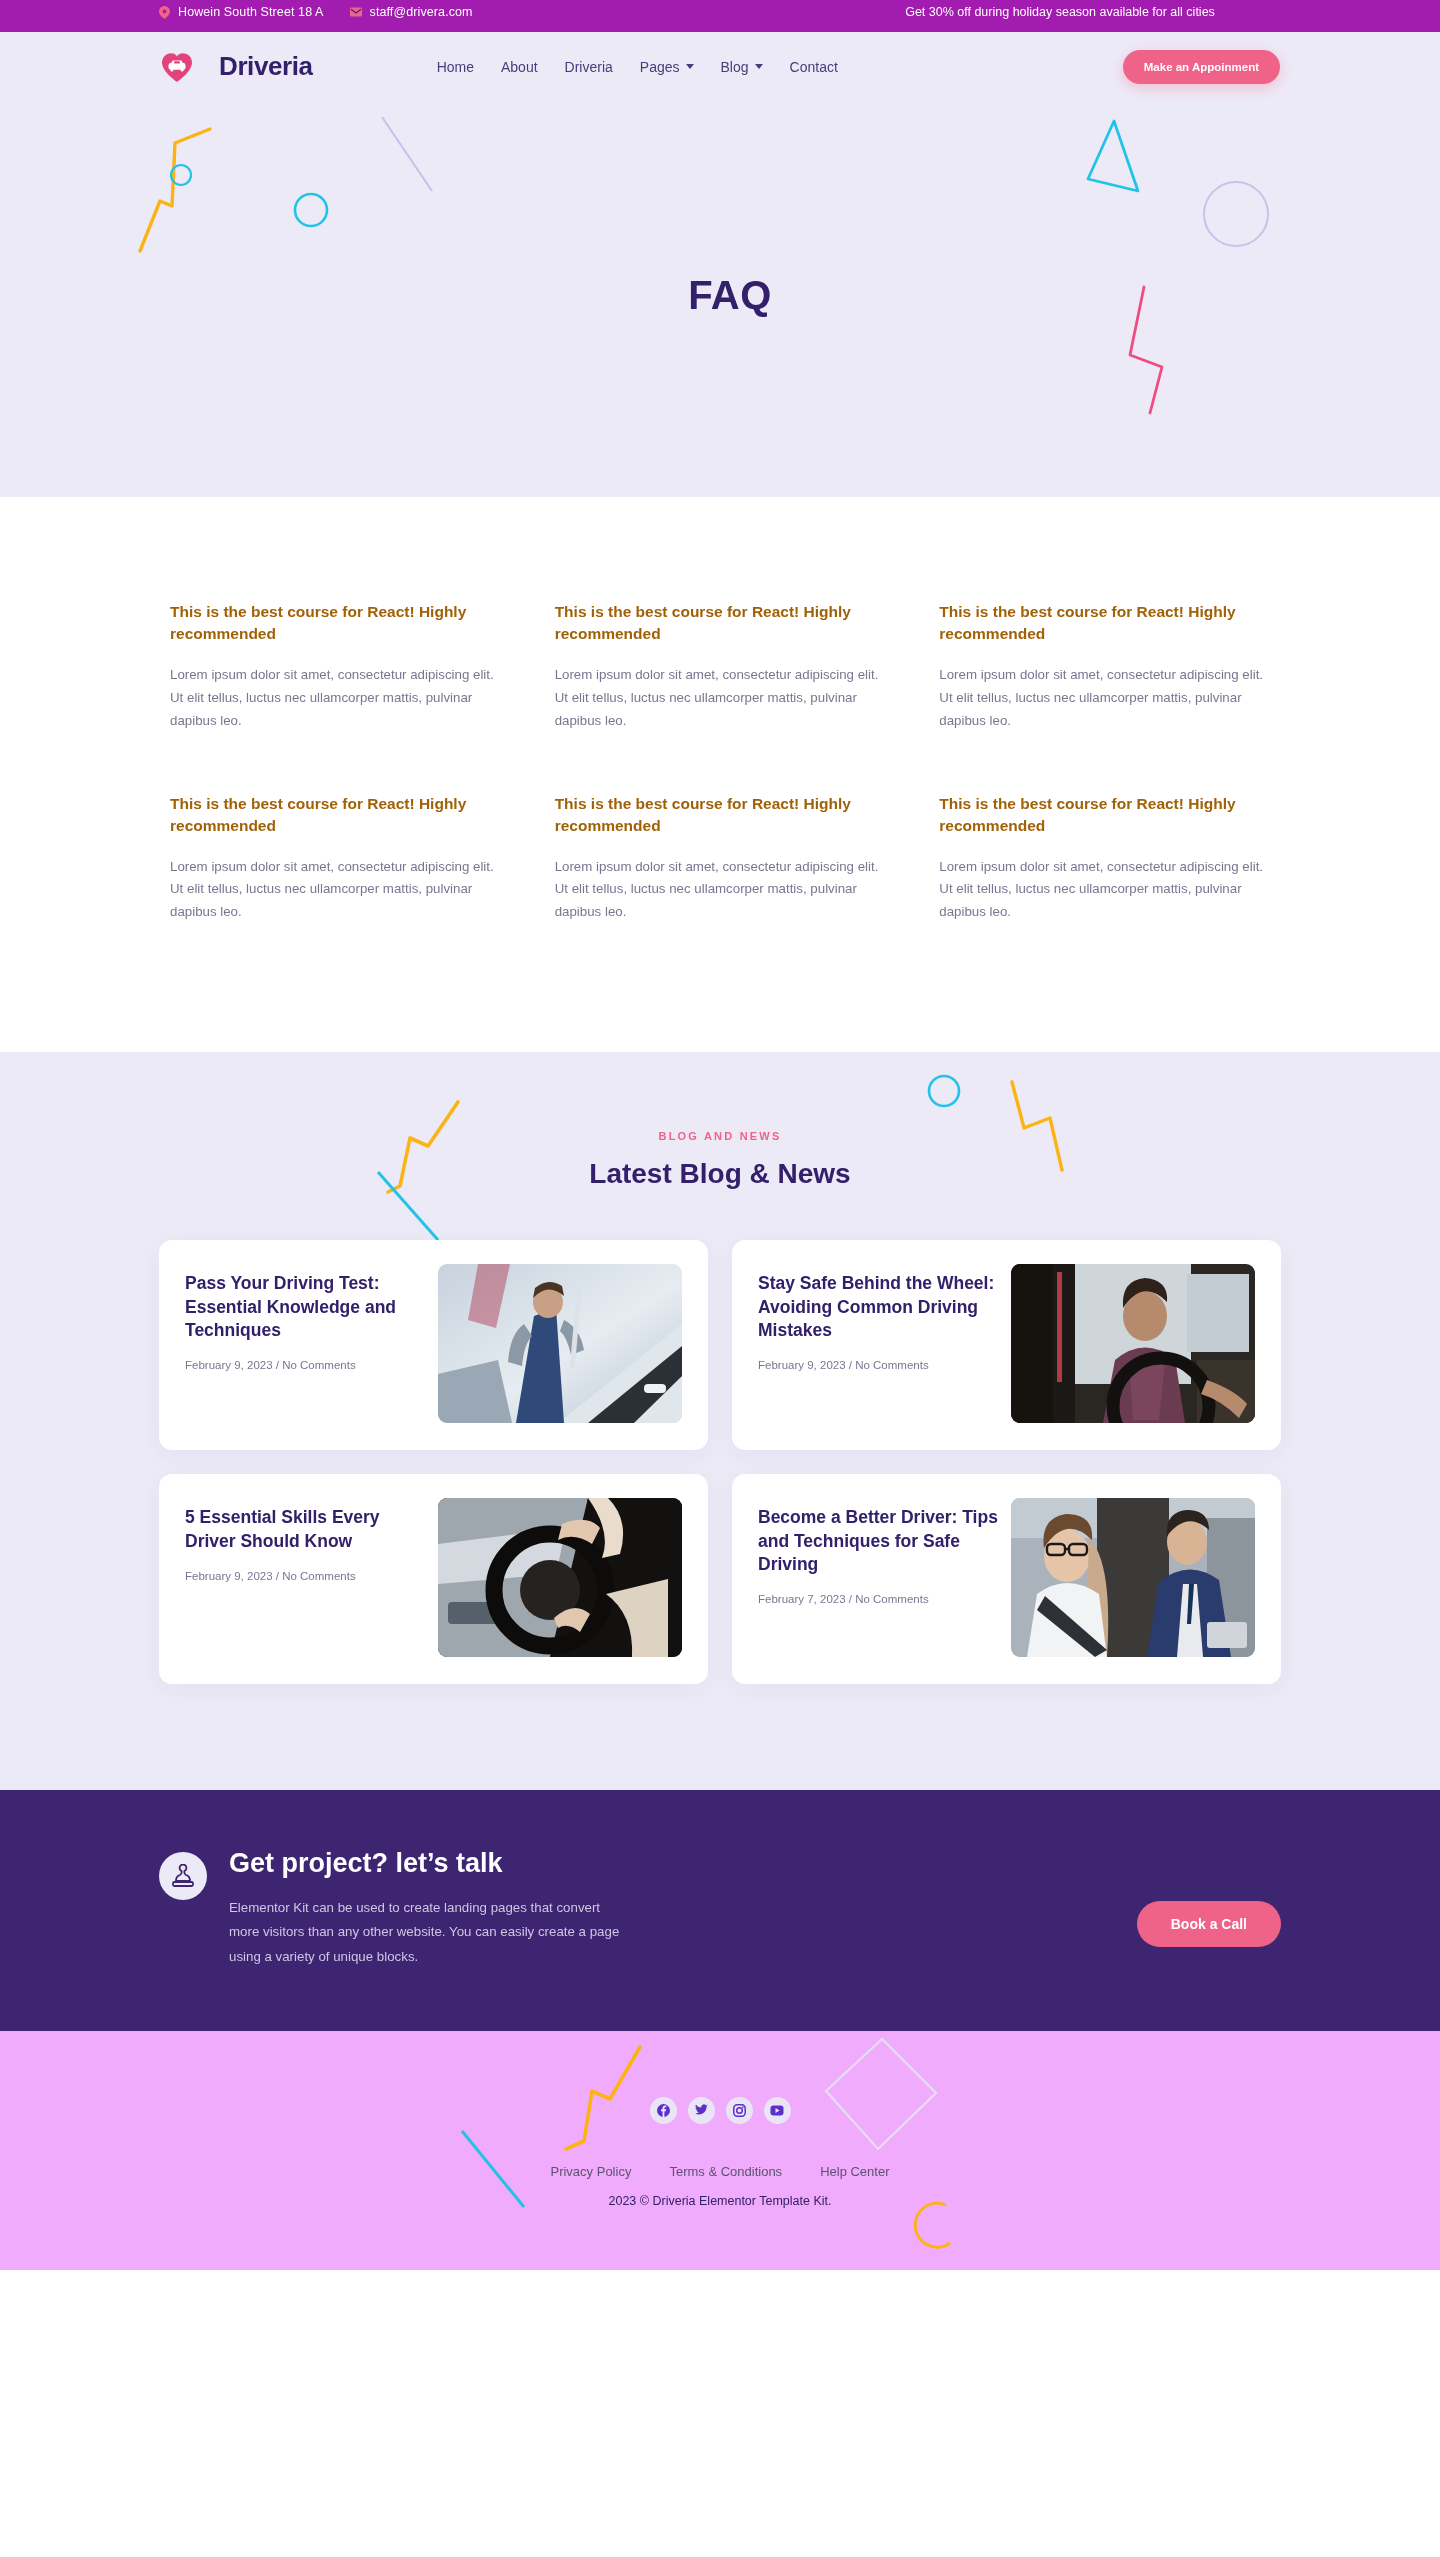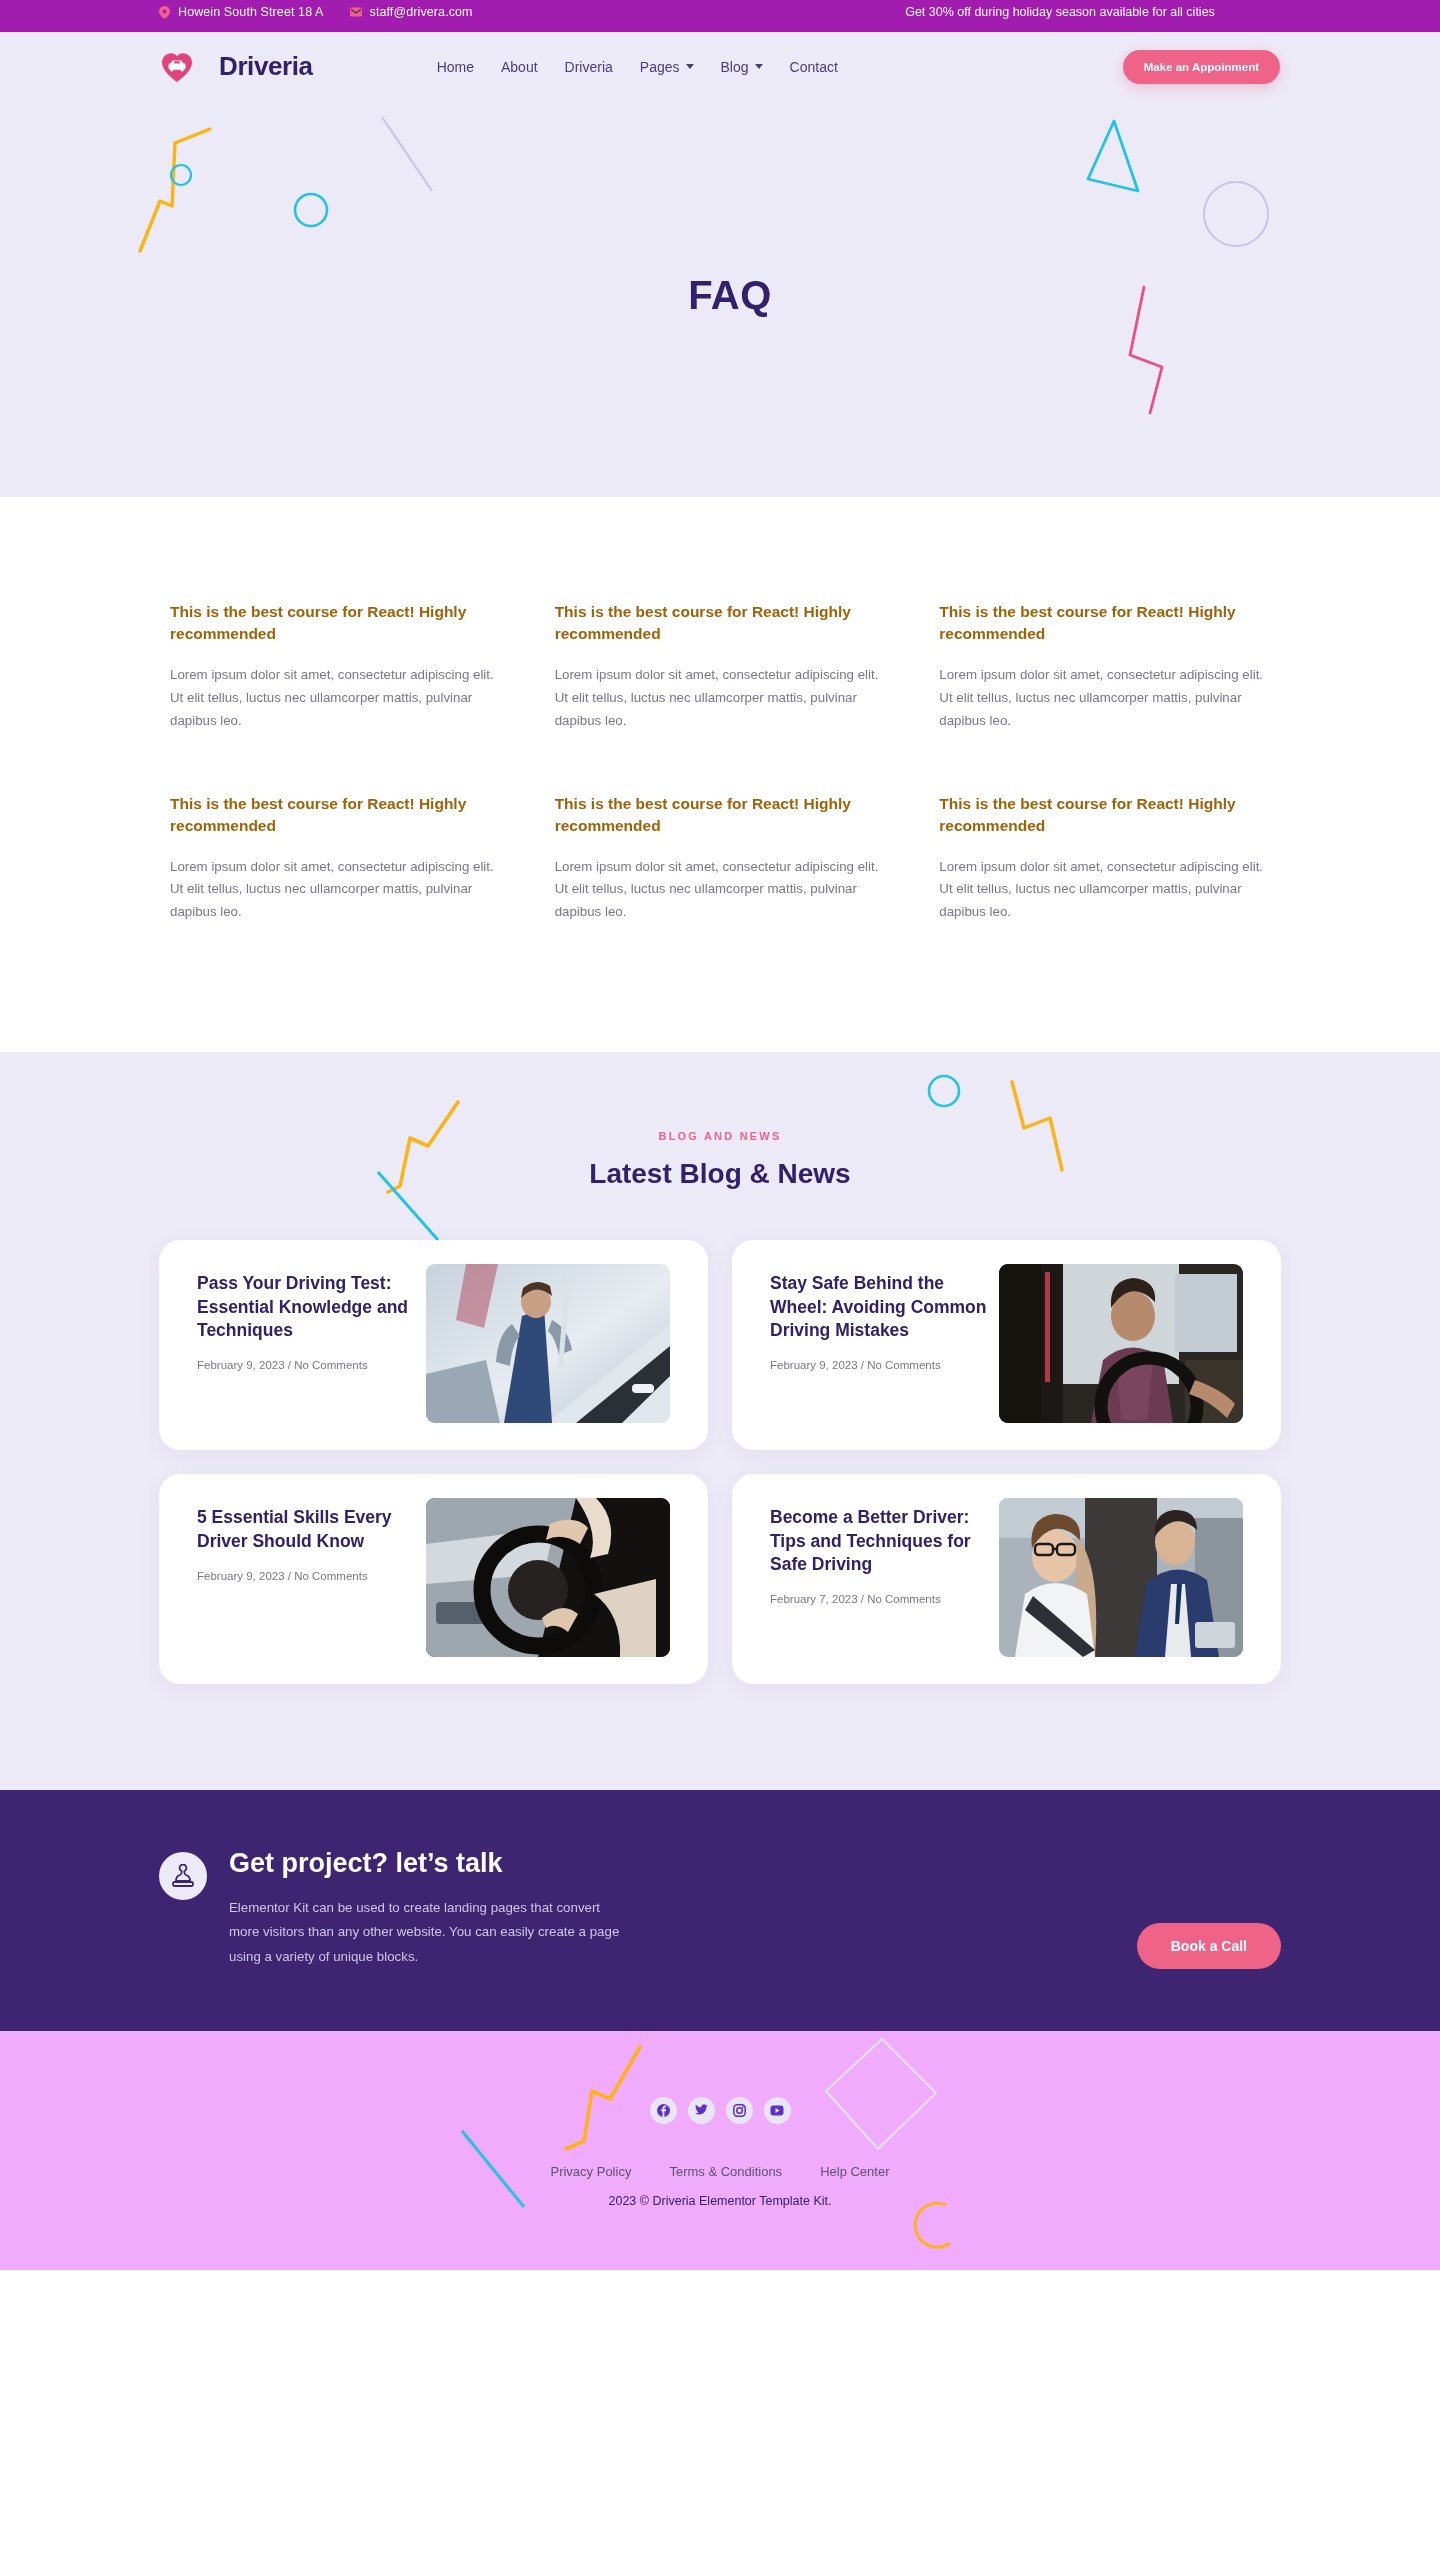--- a/index.html
+++ b/index.html
@@ -171,22 +171,22 @@
     margin: 50px auto 0;
     display: grid;
     grid-template-columns: repeat(2, 1fr);
     column-gap: 24px;
     row-gap: 24px;
     position: relative;
     z-index: 2;
   }
   .blog-card {
     background: #ffffff;
-    border-radius: 21px;
-    padding: 24px 38px;
+    border-radius: 13px;
+    padding: 24px 26px;
     display: flex;
     align-items: flex-start;
     gap: 3px;
     box-shadow: 0 5px 22px rgba(62,37,114,.05);
     min-height: 210px;
   }
   .blog-card-body { flex: 1; padding-top: 8px; }
   .blog-card h4 {
     font-size: 17.5px;
     font-weight: 700;
@@ -208,21 +208,21 @@
   
   .cta {
     background: #3E2572;
     padding: 58px 0 62px;
     position: relative;
   }
   .cta-inner {
     width: 1122px;
     margin: 0 auto;
     display: flex;
-    align-items: flex-end;
+    align-items: center;
     justify-content: space-between;
   }
   .cta-left { display: flex; align-items: flex-start; gap: 22px; max-width: 560px; }
   .cta-badge {
     width: 48px; height: 48px;
     border-radius: 50%;
     background: #EDEAF7;
     display: flex; align-items: center; justify-content: center;
     flex: none;
     margin-top: 4px;

